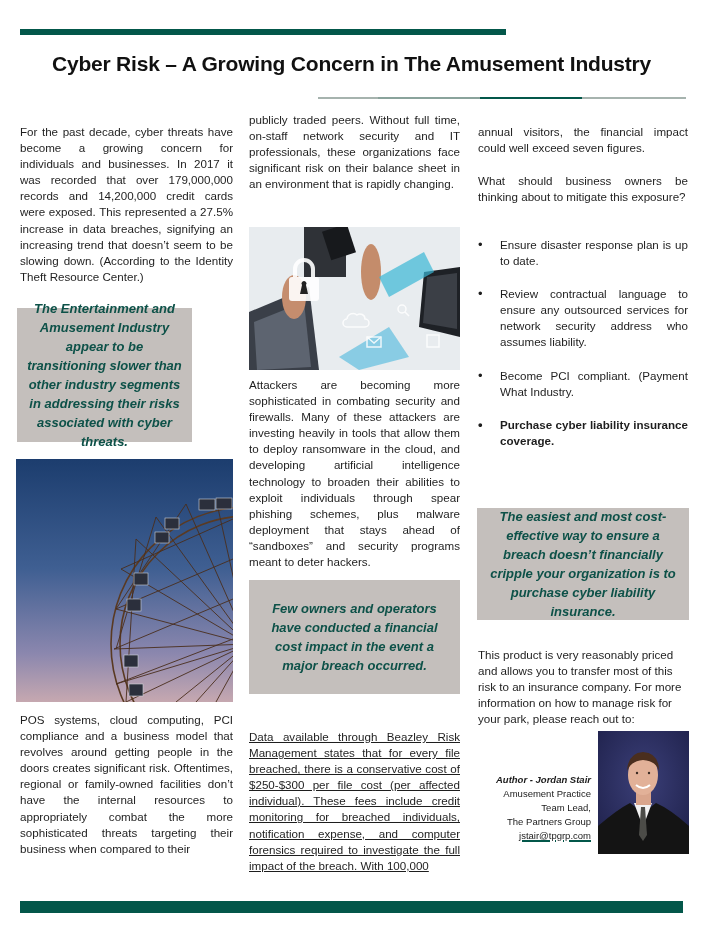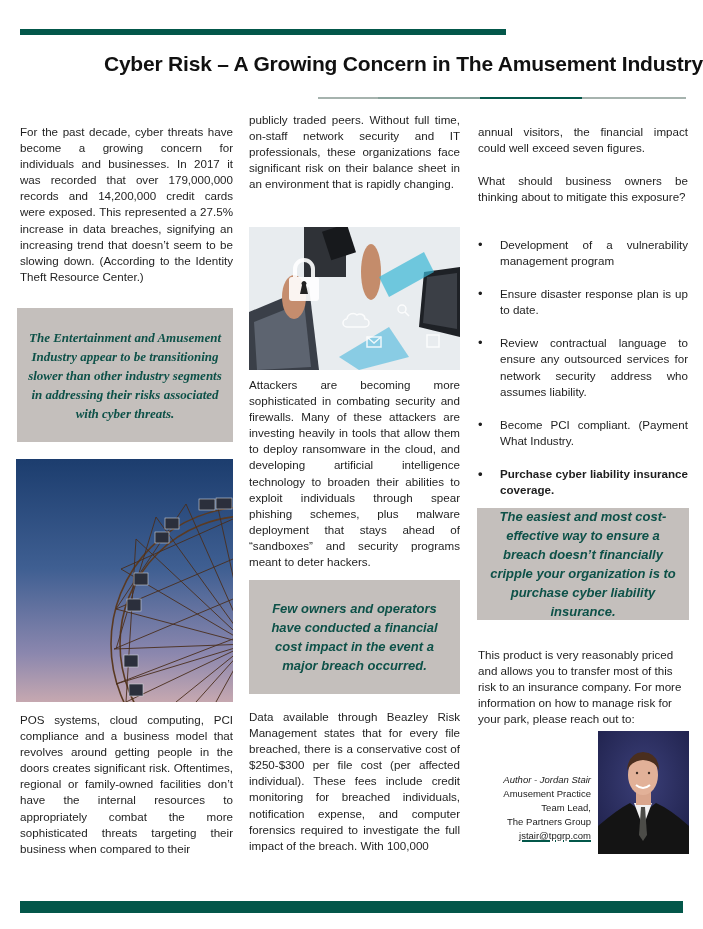--- a/index.html
+++ b/index.html
@@ -1,58 +1,58 @@
 <!DOCTYPE html>
 <html><head>
 <meta charset="utf-8">
 <style>
   html, body { margin: 0; padding: 0; background: #ffffff; }
   body { width: 703px; height: 929px; position: relative; overflow: hidden;
          font-family: "Liberation Sans", "DejaVu Sans", sans-serif; color: #1a1a1a; }
   .abs { position: absolute; }
   .top-bar { left: 20px; top: 29px; width: 486px; height: 6px; background: #03574a; }
   .bottom-bar { left: 20px; top: 901px; width: 663px; height: 12px; background: #03574a; }
-  .title { left: 0; top: 52px; width: 703px; text-align: right; font-size: 21px; font-weight: bold;
+  .title { left: 0; top: 52px; width: 703px; text-align: center; font-size: 21px; font-weight: bold;
            color: #111; letter-spacing: -0.2px; }
   .title-rule { left: 318px; top: 97px; height: 2px; width: 368px; display: flex; }
   .title-rule span { display: block; height: 2px; }
   .body-text { font-size: 11.6px; line-height: 16.1px; text-align: justify; color: #1e1e1e; }
   .body-text p { margin: 0; }
   .callout { background: #c4bfbc; color: #0d5148; font-style: italic; font-weight: bold;
              text-align: center; font-size: 13px; line-height: 19px; display: flex;
              align-items: center; justify-content: center; box-sizing: border-box; }
   .col1 { left: 20px; width: 213px; }
   .col2 { left: 249px; width: 211px; }
   .col3 { left: 478px; width: 210px; }
   ul.bullets { list-style: none; margin: 0; padding: 0; }
   ul.bullets li { position: relative; padding-left: 22px; margin-bottom: 17px; }
   ul.bullets li::before { content: "\2022"; position: absolute; left: 0; top: 0; font-size: 13px; }
   ul.bullets li.bold { font-weight: bold; }
   .author { right: 112px; text-align: right; font-size: 9.5px; line-height: 14px; }
-  .author .name { font-weight: normal; font-style: italic; }
+  .author .name { font-weight: bold; font-style: italic; }
   .author a { color: #1a1a1a; text-decoration: underline; text-decoration-color: #03574a; text-decoration-thickness: 2px; }
   svg { display: block; }
 </style>
 </head>
 <body>
 
 <div class="abs top-bar"></div>
 <div class="abs title">Cyber Risk – A Growing Concern in The Amusement Industry</div>
 <div class="abs title-rule">
   <span style="width:60px;background:#a6b3ae"></span>
   <span style="width:102px;background:#8aa39c"></span>
   <span style="width:102px;background:#03574a"></span>
   <span style="width:104px;background:#a6b3ae"></span>
 </div>
 
 <div class="abs col1 body-text" style="top:124px;">
   <p>For the past decade, cyber threats have become a growing concern for individuals and businesses.  In 2017 it was recorded that over 179,000,000 records and 14,200,000 credit cards were exposed.  This represented a 27.5% increase in data breaches, signifying an increasing trend that doesn’t seem to be slowing down. (According to the Identity Theft Resource Center.)</p>
 </div>
 
-<div class="abs col1 callout" style="top:308px; height:134px; left:17px; width:216px; padding:6px 8px;font-family:Liberation Serif, serif;">
+<div class="abs col1 callout" style="top:308px; height:134px; left:17px; width:175px; padding:6px 8px;">
   <span>The Entertainment and Amusement Industry appear to be transitioning slower than other industry segments in addressing their risks associated with cyber threats.</span>
 </div>
 
 <div class="abs" style="left:16px; top:459px; width:217px; height:243px;">
   <svg width="217" height="243" viewBox="0 0 217 243">
     <defs>
       <linearGradient id="sky" x1="0" y1="0" x2="0" y2="1">
         <stop offset="0" stop-color="#1c3d6e"></stop>
         <stop offset="0.45" stop-color="#3f5f92"></stop>
         <stop offset="0.8" stop-color="#8b87ae"></stop>
@@ -135,35 +135,34 @@
 </div>
 
 <div class="abs col2 body-text" style="top:377px;">
   <p>Attackers are becoming more sophisticated in combating security and firewalls.  Many of these attackers are investing heavily in tools that allow them to deploy ransomware in the cloud, and developing artificial intelligence technology to broaden their abilities to exploit individuals through spear phishing schemes, plus malware deployment that stays ahead of “sandboxes” and security programs meant to deter hackers.</p>
 </div>
 
 <div class="abs col2 callout" style="top:580px; height:114px; padding:6px 10px;">
   <span>Few owners and operators have conducted a financial cost impact in the event a major breach occurred.</span>
 </div>
 
-<div class="abs col2 body-text" style="top:709px;">
+<div class="abs col2 body-text" style="top:729px;text-decoration:underline;">
   <p>Data available through Beazley Risk Management states that for every file breached, there is a conservative cost of $250-$300 per file cost (per affected individual). These fees include credit monitoring for breached individuals, notification expense, and computer forensics required to investigate the full impact of the breach.  With 100,000</p>
 </div>
 
 <div class="abs col3 body-text" style="top:124px;">
   <p>annual visitors, the financial impact could well exceed seven figures.</p>
 </div>
 
 <div class="abs col3 body-text" style="top:173px;">
   <p> What should business owners be thinking about to mitigate this exposure?</p>
 </div>
 
 <div class="abs col3 body-text" style="top:237px;">
   <ul class="bullets">
-    <li>Development of a vulnerability management program</li>
     <li>Ensure disaster response plan is up to date.</li>
     <li>Review contractual language to ensure any outsourced services for network security address who assumes liability.</li>
     <li>Become PCI compliant. (Payment What Industry.</li>
     <li class="bold">Purchase cyber liability insurance coverage.</li>
   </ul>
 </div>
 
 <div class="abs col3 callout" style="top:508px; height:112px; left:477px; width:212px; padding:6px 10px;">
   <span>The easiest and most cost-effective way to ensure a breach doesn’t financially cripple your organization is to purchase cyber liability insurance.</span>
 </div>

